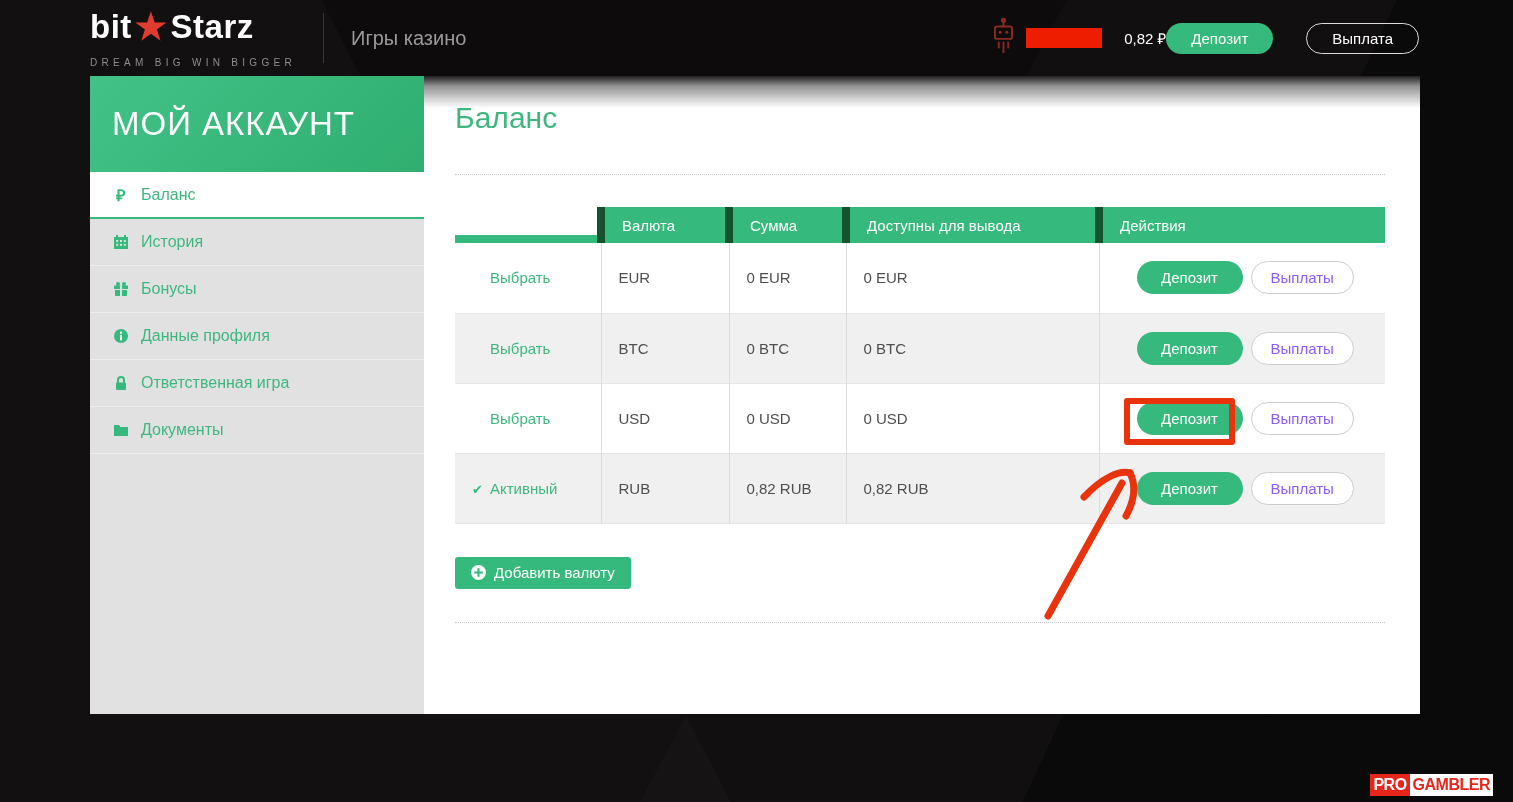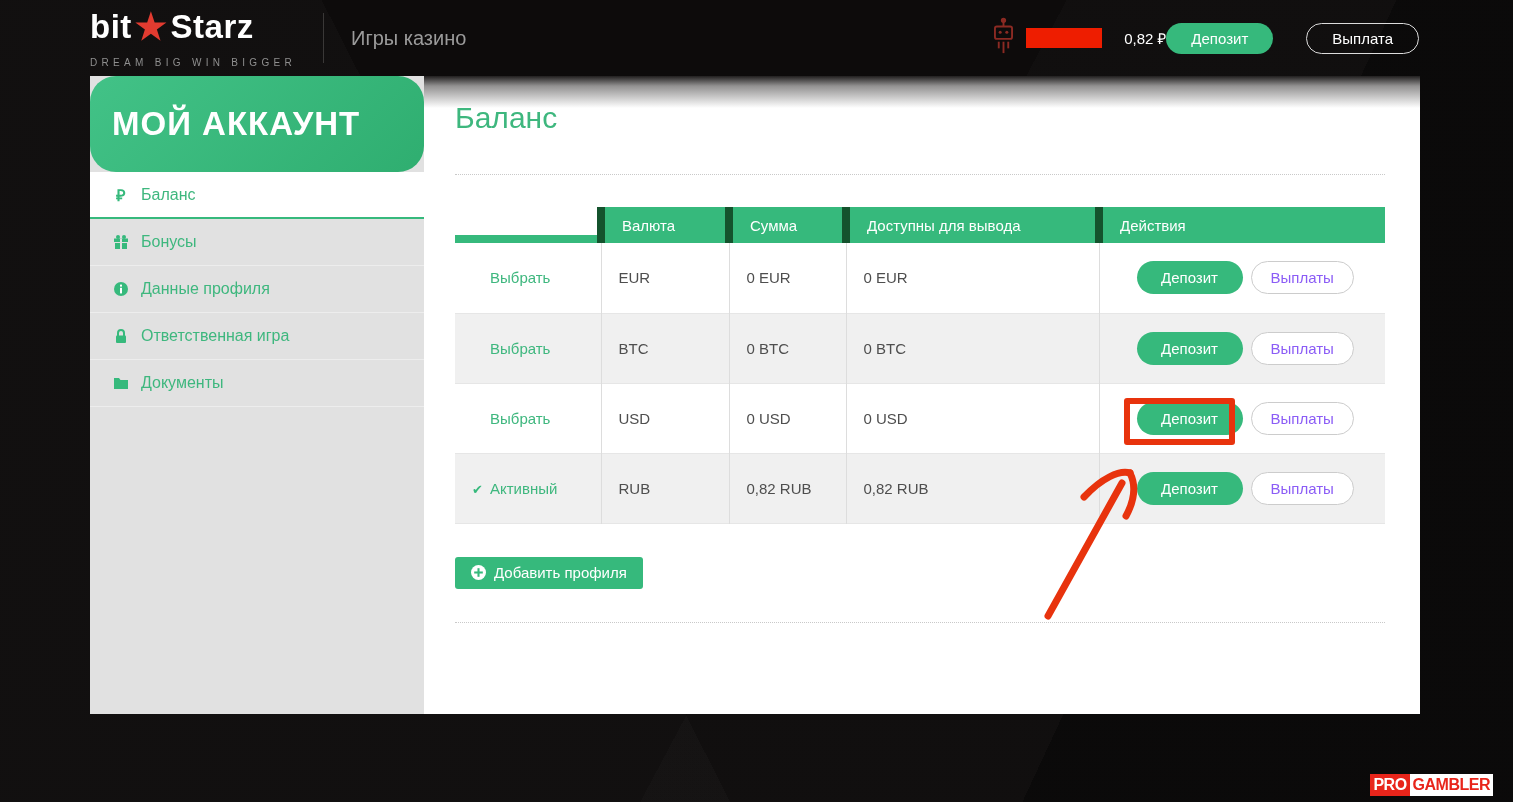--- a/index.html
+++ b/index.html
@@ -31,22 +31,22 @@
   .pill { height:31px; border-radius:16px; font-size:15px; font-family:inherit;
     cursor:pointer; display:inline-flex; align-items:center; padding:0 25px; }
   .pill.green { background:#36b97c; color:#fff; border:none; margin-right:33px; }
   .pill.outline { background:transparent; color:#fff; border:1px solid #dcdcdc; }
 
   
   .content { position:absolute; left:90px; top:76px; width:1330px; height:638px; display:flex; }
 
   .sidebar { width:334px; background:#e1e1e1; }
   .sidebar-title { height:96px; background:linear-gradient(135deg,#42c287,#2fae70);
-    color:#fff; font-size:33px; font-weight:700; letter-spacing:1px;
-    display:flex; align-items:center; padding-left:22px;border-radius:26px; }
+    color:#fff; font-size:33px; font-weight:400; letter-spacing:1px;
+    display:flex; align-items:center; padding-left:22px; }
   .side-item { height:47px; display:flex; align-items:center; padding-left:22px;
     color:#3eb77e; font-size:16px; border-bottom:1px solid #ededed; cursor:pointer;
     background:#e1e1e1; }
   .side-item.active { background:#fff; border-bottom:2px solid #36b97c; }
   .side-icon { width:18px; margin-right:11px; display:inline-flex; justify-content:center;
     align-items:center; color:#36b97c; font-weight:bold; font-size:16px; }
 
   .main { flex:1; background:#fff; position:relative; padding:0 35px 0 31px; }
   .main::before { content:""; position:absolute; top:0; left:0; right:0; height:32px;
     background:linear-gradient(to bottom, rgba(14,12,12,0.92) 0px, rgba(14,12,12,0.45) 10px, rgba(14,12,12,0) 32px);
@@ -133,20 +133,36 @@
 
   <aside class="sidebar">
     <div class="sidebar-title">МОЙ АККАУНТ</div>
 
     <div class="side-item active">
       <span class="side-icon">₽</span>
       <span>Баланс</span>
     </div>
     <div class="side-item">
       <span class="side-icon">
+        <svg width="16" height="16" viewBox="0 0 16 16">
+            <path fill="#36b97c" d="M3 1h2v2h6V1h2v2h2v12H1V3h2z"></path>
+            <g fill="#e1e1e1">
+              <rect x="3.2" y="6" width="2" height="2"></rect>
+              <rect x="7" y="6" width="2" height="2"></rect>
+              <rect x="10.8" y="6" width="2" height="2"></rect>
+              <rect x="3.2" y="9.8" width="2" height="2"></rect>
+              <rect x="7" y="9.8" width="2" height="2"></rect>
+              <rect x="10.8" y="9.8" width="2" height="2"></rect>
+            </g>
+          </svg>
+      </span>
+      <span>История</span>
+    </div>
+    <div class="side-item">
+      <span class="side-icon">
         <svg width="16" height="16" viewBox="0 0 16 16" fill="#36b97c">
             <circle cx="5" cy="3" r="2"></circle>
             <circle cx="11" cy="3" r="2"></circle>
             <rect x="1" y="4.5" width="14" height="3.5"></rect>
             <rect x="2" y="9" width="12" height="6"></rect>
             <rect x="7" y="4.5" width="2" height="10.5" fill="#e1e1e1"></rect>
           </svg>
       </span>
       <span>Бонусы</span>
     </div>
@@ -233,21 +249,21 @@
     </table>
 
     <button class="btn-add">
       <span style="display:inline-flex;">
         <svg width="15" height="15" viewBox="0 0 16 16">
             <circle cx="8" cy="8" r="8" fill="#fff"></circle>
             <rect x="6.9" y="3.4" width="2.2" height="9.2" fill="#36b97c"></rect>
             <rect x="3.4" y="6.9" width="9.2" height="2.2" fill="#36b97c"></rect>
           </svg>
       </span>
-      <span>Добавить профиля</span>
+      <span>Добавить валюту</span>
     </button>
 
     <div class="dotted two"></div>
   </main>
 </div>
 
 <div class="red-box"></div>
 <svg class="arrow-svg" width="1513" height="802" viewBox="0 0 1513 802">
   <g stroke="#e8330d" stroke-width="7" fill="none" stroke-linecap="round">
     <path d="M1048 616 L1122 483"></path>

